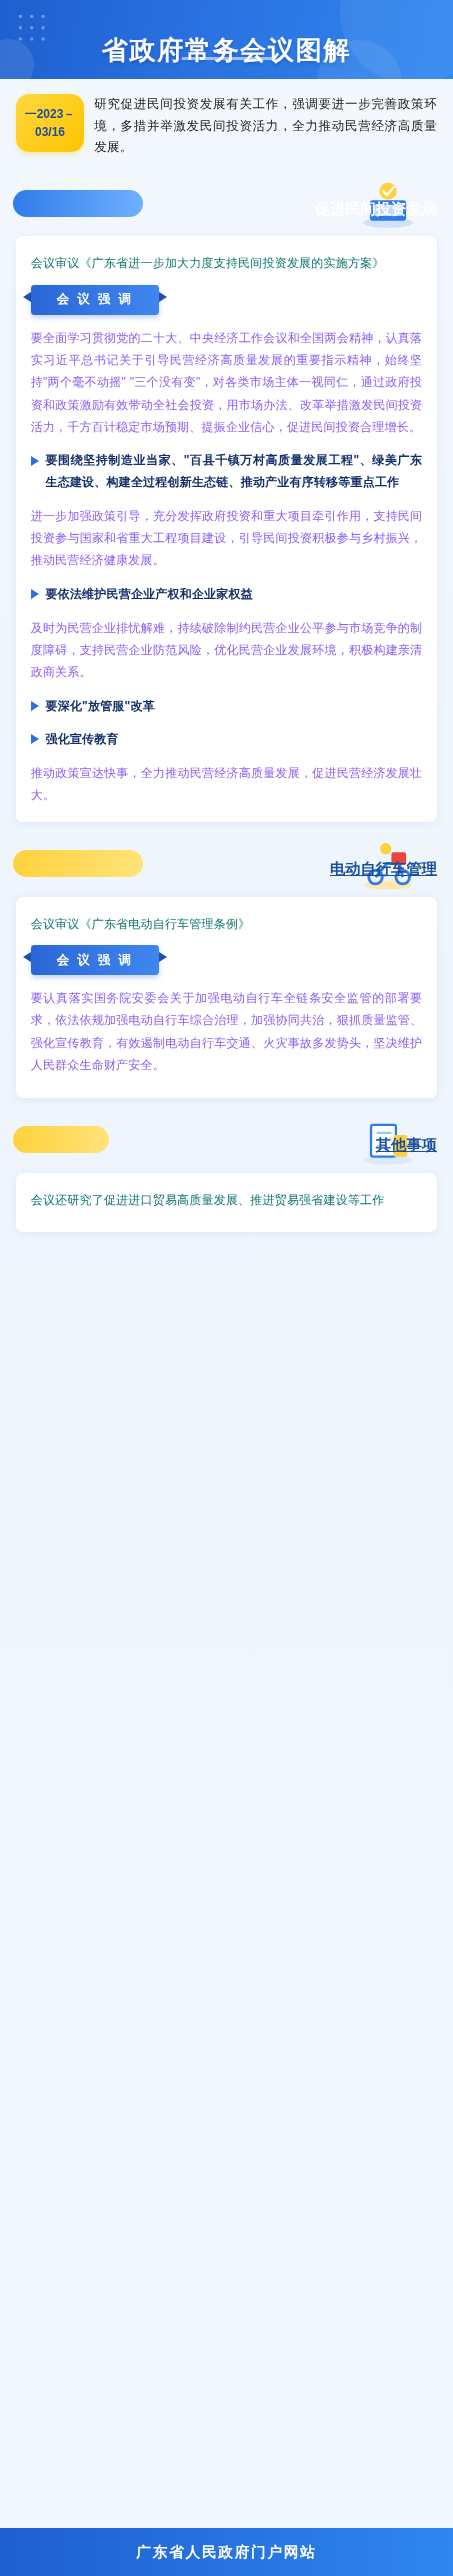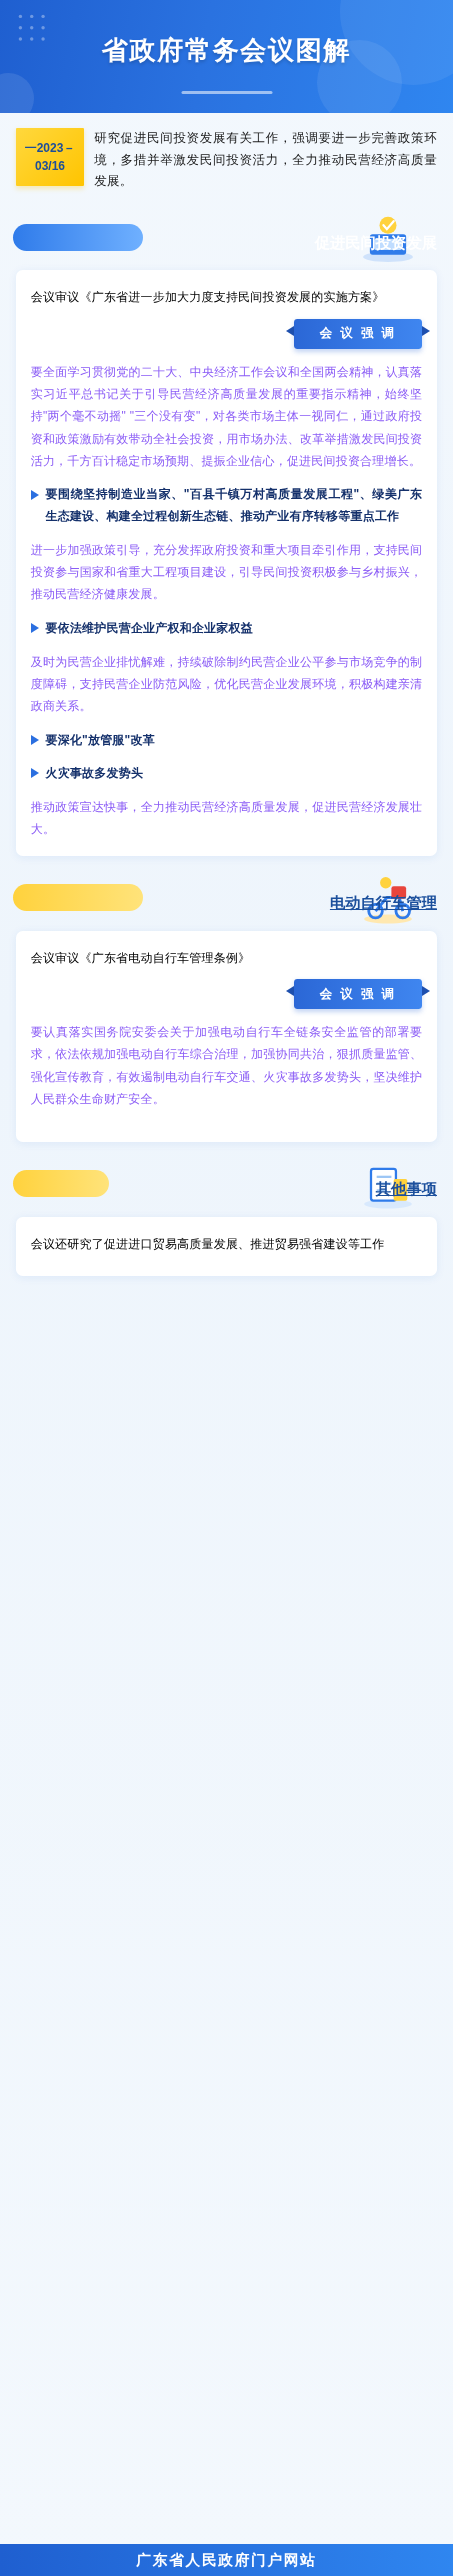--- a/index.html
+++ b/index.html
@@ -12,21 +12,21 @@
     width: 453px;
     min-height: 2576px;
     position: relative;
     background: linear-gradient(180deg, #f3f8fd 0%, #eef5fc 40%, #f3f8fd 100%);
     overflow: hidden;
   }
 
   
   .header {
     position: relative;
-    height: 113px;
+    height: 79px;
     background: linear-gradient(100deg, #1f5fd0 0%, #2a72e0 45%, #2f86f0 100%);
     overflow: hidden;
   }
   .header .deco-c1 {
     position: absolute; width: 147px; height: 147px; border-radius: 50%;
     background: rgba(255,255,255,0.07); right: -34px; top: -62px;
   }
   .header .deco-c2 {
     position: absolute; width: 85px; height: 85px; border-radius: 50%;
     background: rgba(255,255,255,0.08); right: 51px; top: 40px;
@@ -59,21 +59,21 @@
   .intro-wrap {
     position: relative;
     padding: 14.7px 16px 23px 16px;
     display: flex;
     gap: 10.2px;
     align-items: flex-start;
   }
   .date-badge {
     flex: 0 0 68px;
     background: linear-gradient(135deg, #ffd83d 0%, #ffc400 100%);
-    border-radius: 1px;
+    border-radius: 13px;
     padding: 11.3px 5.7px;
     color: #1d4e9a;
     font-size: 12px;
     font-weight: bold;
     line-height: 1.5;
     text-align: center;
     box-shadow: 0 2.3px 5.7px rgba(255,196,0,.28);
   }
   .intro-text {
     flex: 1;
@@ -120,28 +120,28 @@
 
   
   .card {
     margin: 8px 16px 14.7px 16px;
     background: #ffffff;
     border-radius: 6.8px;
     padding: 13.6px 14.7px 16px 14.7px;
     box-shadow: 0 1.7px 8px rgba(31,95,208,.08);
   }
   .review-line {
-    color: #000000;
+    color: #0f766e;
     font-size: 12px;
     line-height: 1.7;
     letter-spacing: 0.2px;
     margin: 3.4px 0 11.3px 0;
   }
   .ribbon-wrap {
-    display: flex; justify-content: flex-end; margin: 4.5px 0 12.5px 0;
+    display: flex; justify-content: flex-start; margin: 4.5px 0 12.5px 0;
   }
   .ribbon {
     position: relative;
     background: linear-gradient(90deg,#2b67d6,#3f86f0);
     color: #fff;
     font-size: 12.5px;
     font-weight: bold;
     letter-spacing: 2.3px;
     padding: 6.2px 26px;
     border-radius: 3.4px;
@@ -185,21 +185,21 @@
     font-weight: bold;
     line-height: 1.8;
     letter-spacing: 0.2px;
     text-align: justify;
   }
 
   
   .footer {
     position: absolute;
     left: 0; right: 0; bottom: 0;
-    height: 32px;
+    height: 48px;
     background: linear-gradient(90deg,#1f5fd0,#2f86f0);
     color: #fff;
     font-size: 14.7px;
     font-weight: bold;
     letter-spacing: 1.7px;
     display: flex;
     align-items: center;
     justify-content: center;
   }
   .spacer { height: 62px; }
@@ -270,21 +270,21 @@
       <div class="para">及时为民营企业排忧解难，持续破除制约民营企业公平参与市场竞争的制度障碍，支持民营企业防范风险，优化民营企业发展环境，积极构建亲清政商关系。</div>
 
       <div class="bullet">
         <div class="tri"></div>
         <div class="btext">要深化"放管服"改革</div>
       </div>
 
 
       <div class="bullet">
         <div class="tri"></div>
-        <div class="btext">火灾事故多发势头</div>
+        <div class="btext">强化宣传教育</div>
       </div>
 
       <div class="para" style="margin-bottom:0">推动政策宣达快事，全力推动民营经济高质量发展，促进民营经济发展壮大。</div>
     </div>
   </div>
 
   <div class="section">
     <div class="sec-head">
       <div class="pill pill-yellow"></div>
       <div class="sec-title title-on-yellow">电动自行车管理</div>
@@ -295,21 +295,21 @@
         <path d="M38 74 L58 50 L80 50 L86 74" stroke="#2f7bea" stroke-width="5" fill="none" stroke-linejoin="round"></path>
         <rect x="66" y="30" width="26" height="22" rx="4" fill="#e8453c"></rect>
         <circle cx="56" cy="24" r="10" fill="#ffd23d"></circle>
       </svg>
     </div>
     <div class="card">
       <div class="review-line">会议审议《广东省电动自行车管理条例》</div>
       <div class="ribbon-wrap">
         <div class="ribbon">会 议 强 调</div>
       </div>
-      <div class="para" style="margin-bottom:16px">要认真落实国务院安委会关于加强电动自行车全链条安全监管的部署要求，依法依规加强电动自行车综合治理，加强协同共治，狠抓质量监管、强化宣传教育，有效遏制电动自行车交通、火灾事故多发势头，坚决维护人民群众生命财产安全。</div>
+      <div class="para" style="margin-bottom:6px">要认真落实国务院安委会关于加强电动自行车全链条安全监管的部署要求，依法依规加强电动自行车综合治理，加强协同共治，狠抓质量监管、强化宣传教育，有效遏制电动自行车交通、火灾事故多发势头，坚决维护人民群众生命财产安全。</div>
     </div>
   </div>
 
   <div class="section">
     <div class="sec-head">
       <div class="pill pill-yellow" style="width:96px"></div>
       <div class="sec-title title-on-yellow">其他事项</div>
       <svg class="sec-illus" viewBox="0 0 120 100">
         <ellipse cx="60" cy="88" rx="42" ry="8" fill="#d8e9fd"></ellipse>
         <rect x="30" y="26" width="44" height="56" rx="4" fill="#ffffff" stroke="#2f7bea" stroke-width="4"></rect>

